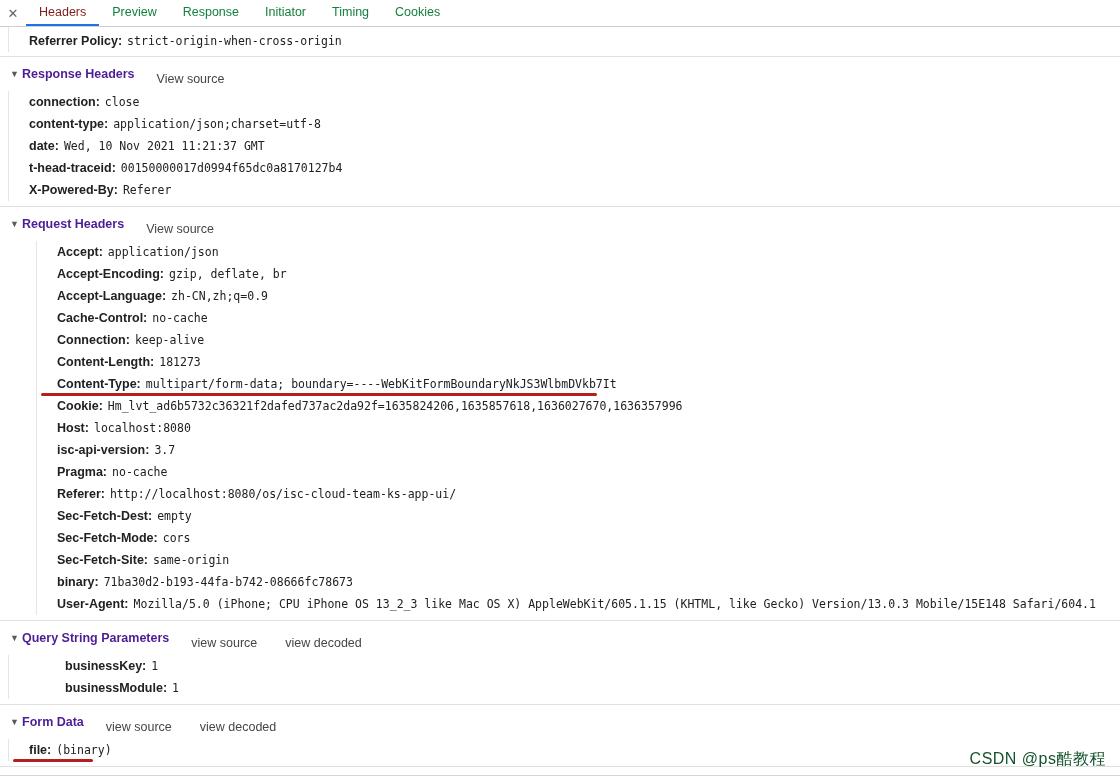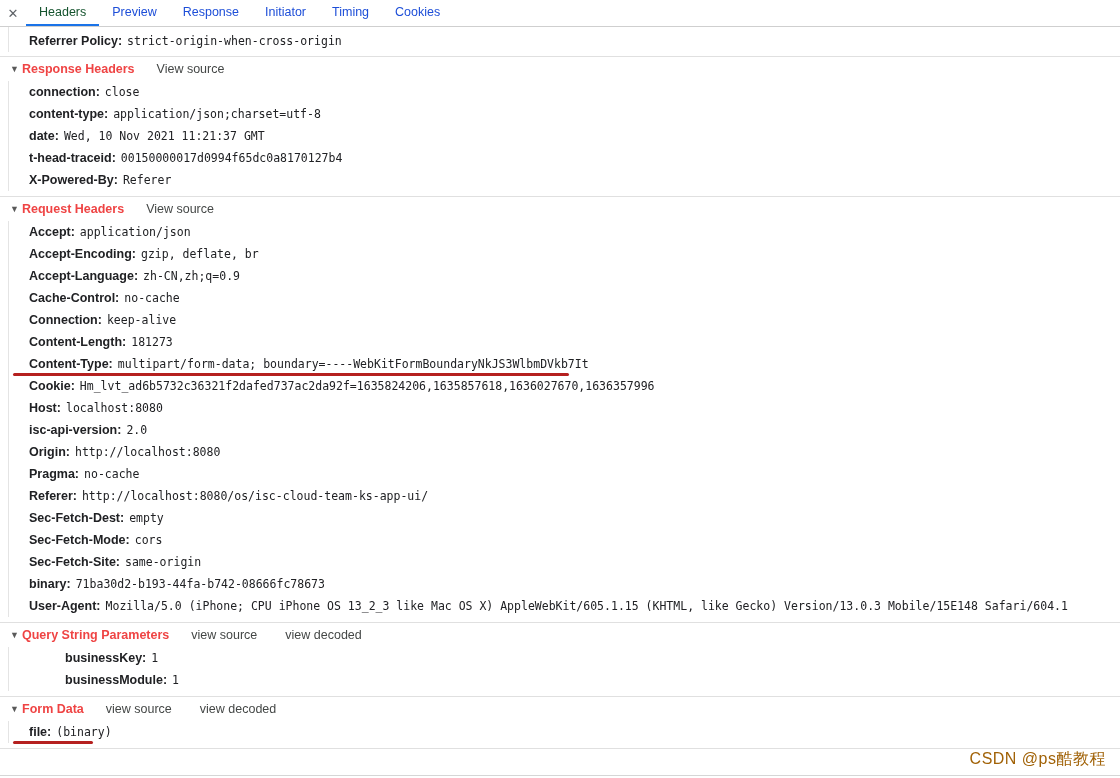--- a/index.html
+++ b/index.html
@@ -28,27 +28,27 @@
     width: 26px;
     display: flex; align-items: center; justify-content: center;
     font-size: 13px;
     color: #5f6368;
     cursor: pointer;
   }
   .tab {
     padding: 0 13px;
     display: flex; align-items: center;
     font-size: 12.5px;
-    color: #1d4ed8;
+    color: #15803d;
     cursor: pointer;
     border-bottom: 2px solid transparent;
     white-space: nowrap;
   }
   .tab.active {
-    color: #14532d;
+    color: #7f1d1d;
     border-bottom-color: #1a73e8;
   }
 
   
   .panel {
     position: relative;
     height: 751px;
     background: #ffffff;
   }
   .section {
@@ -67,29 +67,30 @@
     width: 11px;
     color: #5a5a5a;
     font-size: 9px;
     line-height: 1;
     margin-right: 1px;
     cursor: pointer;
     user-select: none;
   }
   .section-title {
     font-weight: bold;
-    color: #ef4444;
+    color: #4c1d95;
     margin-right: 22px;
     cursor: default;
   }
   .head-link {
     color: #444746;
     margin-right: 28px;
     cursor: pointer;
     font-size: 12.5px;
+    margin-top: 10px;
   }
 
   .rows { padding-left: 9px; }
   .row {
     display: flex;
     align-items: baseline;
     padding: 3px 0 3px 20px;
     line-height: 16px;
     white-space: nowrap;
     position: relative;
@@ -124,21 +125,21 @@
     background: #b5201f;
     border-radius: 2px;
     pointer-events: none;
   }
 
   
   .watermark {
     position: absolute;
     right: 14px;
     bottom: 8px;
-    color: #a16207;
+    color: #14532d;
     font-size: 16px;
     letter-spacing: 0.5px;
     user-select: none;
     margin-left: 19px;
   }
 
   .bottombar {
     position: absolute;
     left: 0; right: 0; bottom: 0;
     height: 3px;
@@ -209,21 +210,21 @@
             <span class="hdr-val">Referer</span>
           </div>
         </div>
       </div>
       <div class="section">
         <div class="section-head">
           <span class="tri">▼</span>
           <span class="section-title">Request Headers</span>
           <span class="head-link">View source</span>
         </div>
-        <div class="rows" style="position: relative;">
+        <div class="rows" style="position: relative; margin-left: 28px;">
           <div class="vrule" style="top: 0px; bottom: 0px;"></div>
           <div class="row">
             <span class="hdr-name">Accept:</span>
             <span class="hdr-val">application/json</span>
           </div>
           <div class="row">
             <span class="hdr-name">Accept-Encoding:</span>
             <span class="hdr-val">gzip, deflate, br</span>
           </div>
           <div class="row">
@@ -250,25 +251,21 @@
           <div class="row">
             <span class="hdr-name">Cookie:</span>
             <span class="hdr-val">Hm_lvt_ad6b5732c36321f2dafed737ac2da92f=1635824206,1635857618,1636027670,1636357996</span>
           </div>
           <div class="row">
             <span class="hdr-name">Host:</span>
             <span class="hdr-val">localhost:8080</span>
           </div>
           <div class="row">
             <span class="hdr-name">isc-api-version:</span>
-            <span class="hdr-val">2.0</span>
-          </div>
-          <div class="row">
-            <span class="hdr-name">Origin:</span>
-            <span class="hdr-val">http://localhost:8080</span>
+            <span class="hdr-val">3.7</span>
           </div>
           <div class="row">
             <span class="hdr-name">Pragma:</span>
             <span class="hdr-val">no-cache</span>
           </div>
           <div class="row">
             <span class="hdr-name">Referer:</span>
             <span class="hdr-val">http://localhost:8080/os/isc-cloud-team-ks-app-ui/</span>
           </div>
           <div class="row">

